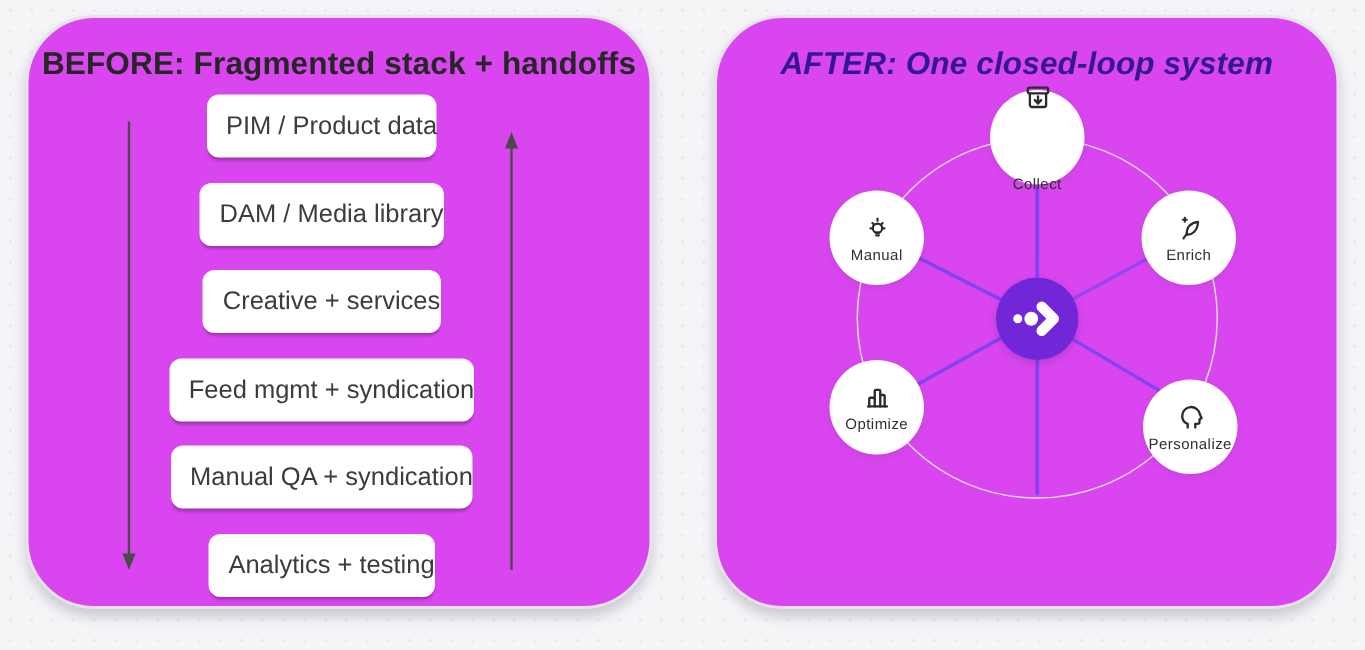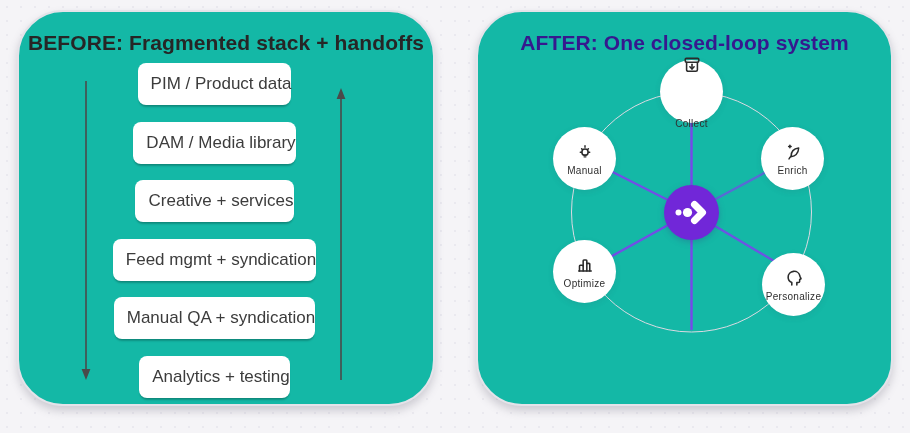--- a/index.html
+++ b/index.html
@@ -5,32 +5,32 @@
   html,body{margin:0;padding:0;}
   body{
     width:910px;height:433px;position:relative;overflow:hidden;
     font-family:"Liberation Sans","DejaVu Sans",sans-serif;
     background:#f5f4f7;
     background-image:radial-gradient(circle,#eae9ef 1px,rgba(0,0,0,0) 1.3px);
     background-size:14px 14px;
   }
   .panel{
     position:absolute;top:10px;width:418px;height:396px;
-    background:#14b8a6;border:2px solid #e4e3e9;border-radius:46px;
+    background:#d946ef;border:2px solid #e4e3e9;border-radius:46px;
     box-sizing:border-box;
     box-shadow:0 5px 8px rgba(105,102,120,0.28);
   }
   #panel-before{left:17px;}
   #panel-after{left:476px;width:417px;}
   .panel-title{
     position:absolute;top:19px;left:0;width:100%;text-align:center;
     font-size:21px;font-weight:800;letter-spacing:0.1px;
   }
   #panel-before .panel-title{color:#262626;}
-  #panel-after .panel-title{color:#36188e;}
+  #panel-after .panel-title{color:#36188e;font-style:italic;}
 
   
   .stack{
     position:absolute;top:51px;left:79px;width:233px;
     display:flex;flex-direction:column;gap:16.6px;align-items:center;
   }
   .stack-box{
     height:42px;background:#ffffff;border-radius:8px;
     box-shadow:0 1px 0 rgba(0,0,0,0.04),0 3px 2px -1px rgba(0,0,0,0.22);
     display:flex;align-items:center;padding-left:13px;box-sizing:border-box;

